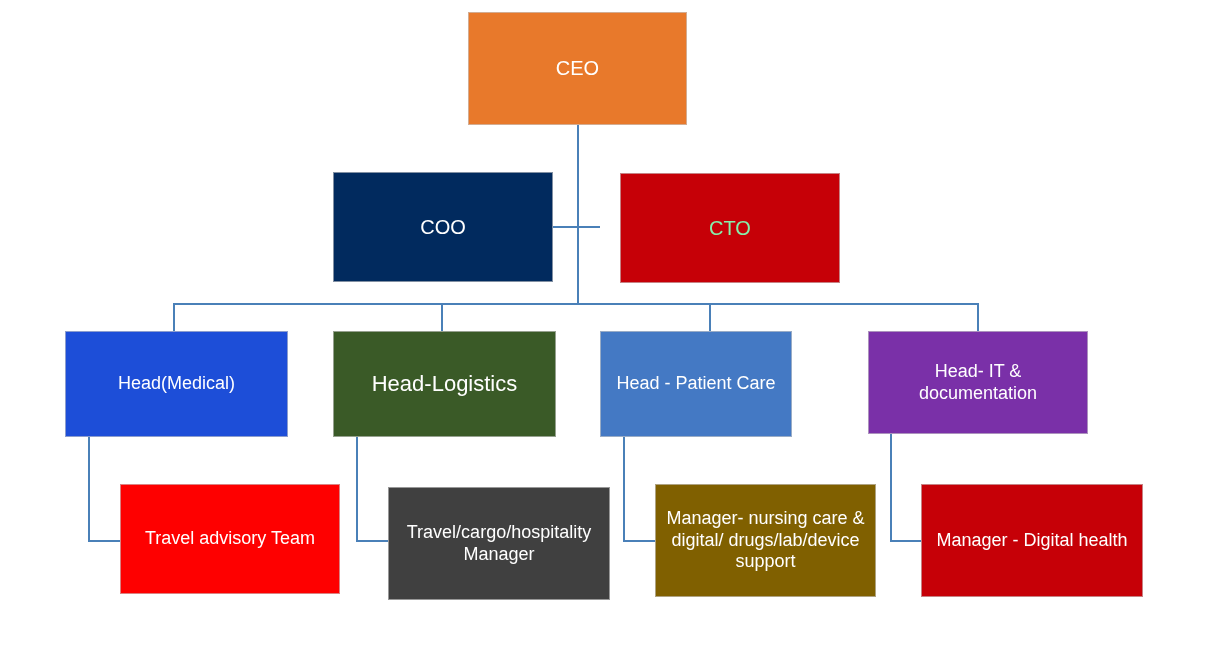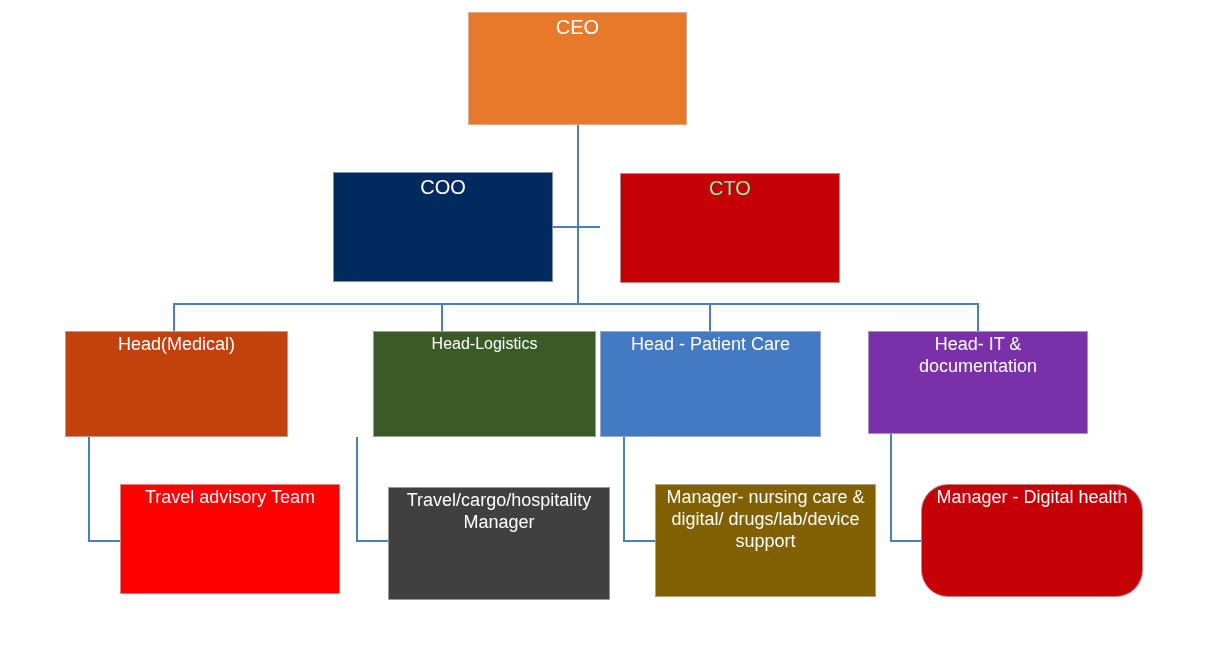--- a/index.html
+++ b/index.html
@@ -15,20 +15,21 @@
     position: relative;
     width: 1226px;
     height: 652px;
     background: #ffffff;
     overflow: hidden;
   }
   .node {
     position: absolute;
     box-sizing: border-box;
     display: flex;
+    align-items: center;
     justify-content: center;
     text-align: center;
     color: #ffffff;
     line-height: 1.22;
     padding: 2px 6px;
     border: 1px solid rgba(200,200,200,0.65);
     z-index: 3;
   }
   .node-label {
     display: block;
@@ -61,25 +62,24 @@
   }
   
   #node-head-medical {
     left: 65px; top: 331px; width: 223px; height: 106px;
     background: #000000;
     font-size: 18px;
   }
   #node-head-logistics {
     left: 333px; top: 331px; width: 223px; height: 106px;
     background: #3A5A27;
-    font-size: 16px;
-    margin-left: 40px;
+    font-size: 22px;
   }
   #node-head-patient-care {
-    left: 600px; top: 331px; width: 221px; height: 106px;
+    left: 600px; top: 331px; width: 192px; height: 106px;
     background: #4479C4;
     font-size: 18px;
   }
   #node-head-it {
     left: 868px; top: 331px; width: 220px; height: 103px;
     background: #7A30A8;
     font-size: 18px;
   }
   
   #node-medical-advisory {
@@ -94,21 +94,20 @@
   }
   #node-nursing-manager {
     left: 655px; top: 484px; width: 221px; height: 113px;
     background: #806000;
     font-size: 18px;
   }
   #node-digital-health {
     left: 921px; top: 484px; width: 222px; height: 113px;
     background: #C60007;
     font-size: 18px;
-    border-radius: 27px;
   }
 </style>
 </head>
 <body>
 
 <div id="chart-canvas" style="background: rgb(255, 255, 255);">
 
   <div class="connector v" style="left: 577px; top: 125px; height: 180px; background: rgb(74, 128, 184);"></div>
 
   <div class="connector h" style="left: 553px; top: 226px; width: 47px; background: rgb(74, 128, 184);"></div>
@@ -137,21 +136,21 @@
   </div>
 
   <div class="node" id="node-coo" style="background: rgb(1, 42, 94); color: rgb(255, 255, 255);">
     <span class="node-label">COO</span>
   </div>
 
   <div class="node" id="node-cto" style="background: rgb(198, 0, 7); color: #86efac; margin-left: 20px;">
     <span class="node-label">CTO</span>
   </div>
 
-  <div class="node" id="node-head-medical" style="background: #c2410c; color: rgb(255, 255, 255);">
+  <div class="node" id="node-head-medical" style="background: #1d4ed8; color: rgb(255, 255, 255);">
     <span class="node-label">Head(Medical)</span>
   </div>
 
   <div class="node" id="node-head-logistics" style="background: rgb(58, 90, 39); color: rgb(255, 255, 255);">
     <span class="node-label">Head-Logistics</span>
   </div>
 
   <div class="node" id="node-head-patient-care" style="background: rgb(68, 121, 196); color: rgb(255, 255, 255);">
     <span class="node-label">Head - Patient Care</span>
   </div>

